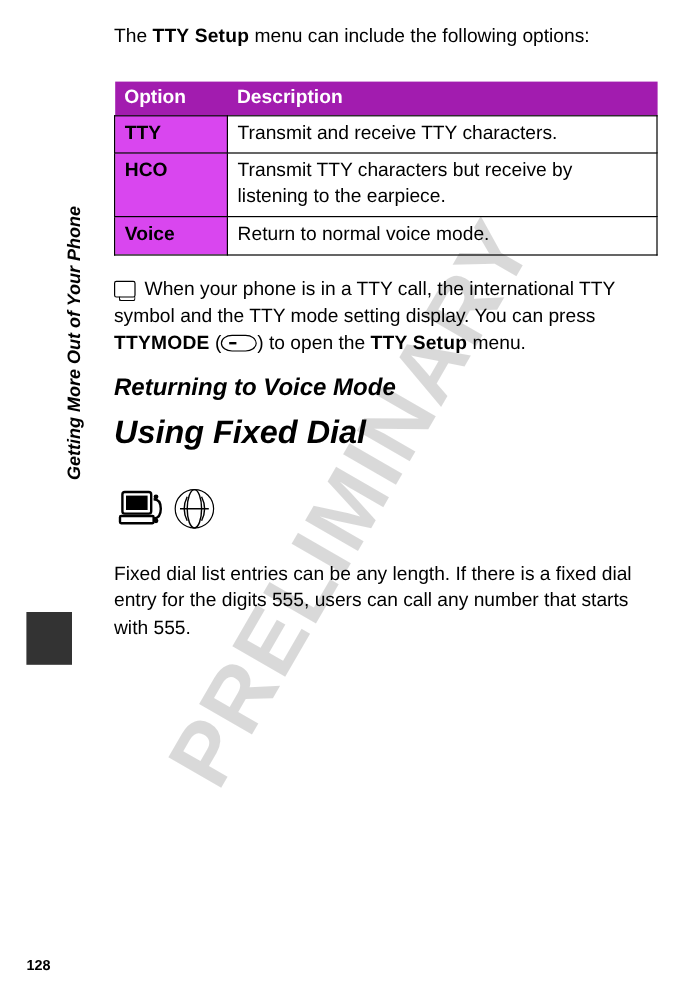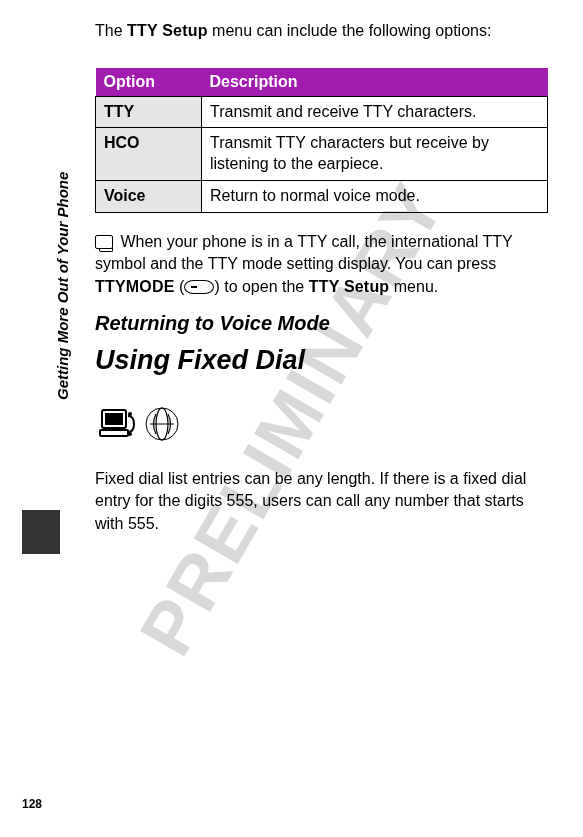--- a/index.html
+++ b/index.html
@@ -9,21 +9,21 @@
     position:absolute; top:50%; left:50%; transform:translate(-50%,-50%) rotate(-60deg);
     font-size:74px; font-weight:bold; color:rgba(0,0,0,0.15); letter-spacing:2px;
     pointer-events:none; white-space:nowrap; z-index:0;
   }
   .content { position:absolute; top:20px; left:95px; right:35px; z-index:1; }
   .intro { font-size:16px; line-height:1.35; margin-bottom:26px; }
   .menu-name { font-family:"Arial Narrow",Arial,sans-serif; font-weight:bold; font-stretch:condensed; letter-spacing:0.2px; }
   table.opts { border-collapse:collapse; width:100%; margin-bottom:18px; }
   table.opts th { background:#a21caf; color:#fff; font-size:16px; text-align:left; padding:5px 8px; font-weight:bold; }
   table.opts td { border:1px solid #000; padding:5px 8px; font-size:16px; vertical-align:top; line-height:1.3; }
-  table.opts td.optcell { background:#e5e5e5; font-family:"Arial Narrow",Arial,sans-serif; font-weight:bold; font-stretch:condensed; width:106px; }
+  table.opts td.optcell { background:#d946ef; font-family:"Arial Narrow",Arial,sans-serif; font-weight:bold; font-stretch:condensed; width:94px; }
   .para { font-size:16px; line-height:1.4; margin-bottom:14px; }
   .ttyicon { display:inline-block; width:18px; height:14px; border:1.5px solid #000; border-radius:2px; position:relative; vertical-align:-2px; margin-right:3px; }
   .ttyicon::before { content:""; position:absolute; bottom:-4px; left:3px; width:12px; height:3px; border:1.5px solid #000; border-top:none; border-radius:0 0 2px 2px; }
   .softkey { display:inline-block; width:30px; height:14px; border:1.5px solid #000; border-radius:50%/80%; vertical-align:-2px; position:relative; }
   .softkey::after { content:""; position:absolute; left:6px; top:5px; width:6px; height:2px; background:#000; }
   h3.sub { font-style:italic; font-weight:bold; font-size:20px; margin:4px 0 10px 0; }
   h2.sec { font-style:italic; font-weight:bold; font-size:27px; margin:10px 0 14px 0; }
   .iconrow { display:flex; gap:10px; margin-bottom:10px; }
   .compicon { flex:0 0 auto; width:90px; height:68px; display:flex; align-items:center; justify-content:center; gap:4px; }
   .iconrow .para { margin-bottom:0; }

